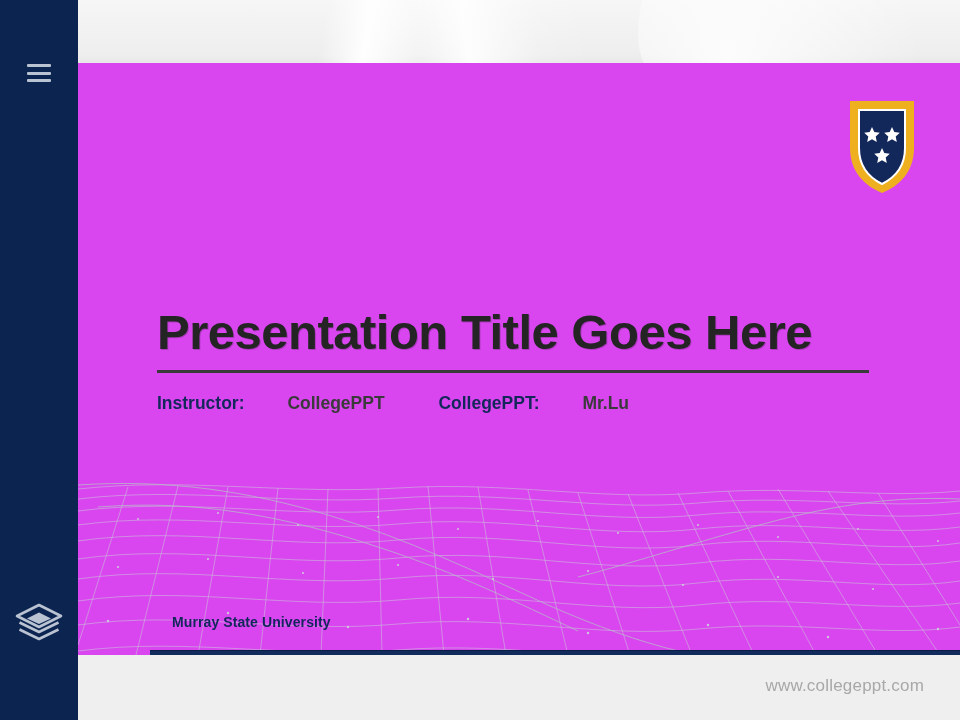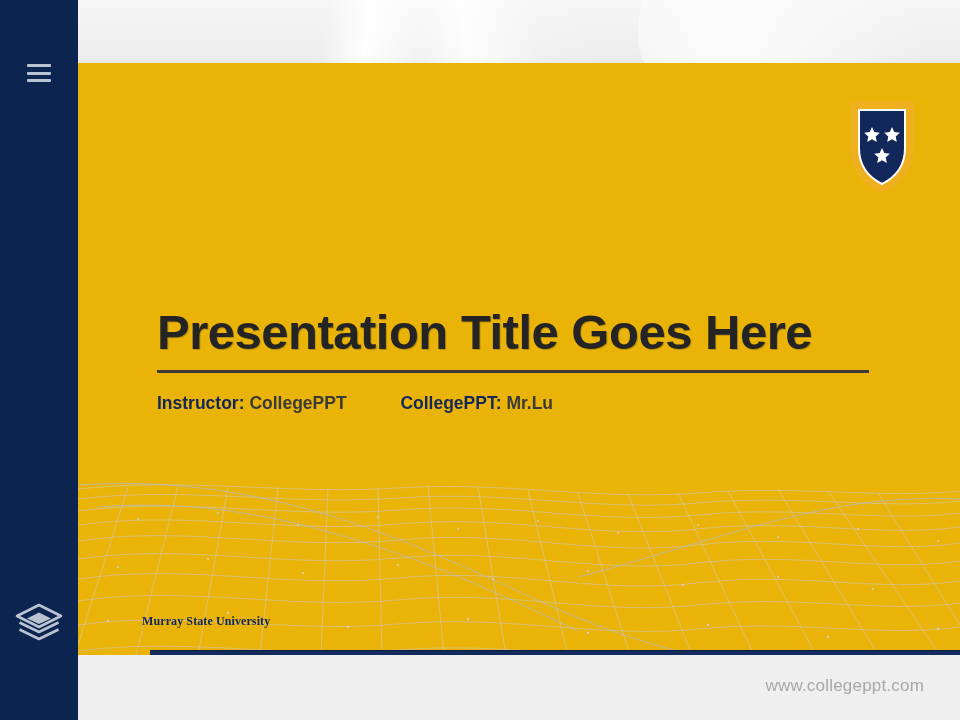--- a/index.html
+++ b/index.html
@@ -81,21 +81,21 @@
     border-radius: 1px;
   }
 
   
   #slide {
     position: absolute;
     left: 78px;
     top: 63px;
     width: 882px;
     height: 592px;
-    background: #eab308;
+    background: #d946ef;
     overflow: hidden;
     z-index: 4;
   }
 
   
   #mesh {
     position: absolute;
     left: 0;
     bottom: 0;
     width: 882px;
@@ -136,32 +136,31 @@
     height: 3px;
     background: #3a3a3a;
   }
   #byline {
     margin-top: 20px;
     font-size: 17.5px;
     font-weight: bold;
     white-space: nowrap;
   }
   .byline-label { color: #13275a; }
-  .byline-value { color: #3a3a3a; }
+  .byline-value { color: #3a3a3a; margin-left: 38px; }
   .byline-gap { display: inline-block; width: 44px; }
 
   #org-name {
     position: absolute;
-    left: 64px;
+    left: 94px;
     top: 551px;
-    font-size: 12px;
+    font-size: 14px;
     font-weight: bold;
     color: #11265a;
     letter-spacing: 0.1px;
-    font-family: Liberation Serif, serif;
   }
 
   
   #foot-bar {
     position: absolute;
     left: 72px;
     top: 587px;
     width: 810px;
     height: 8px;
     background: #112c5c;

